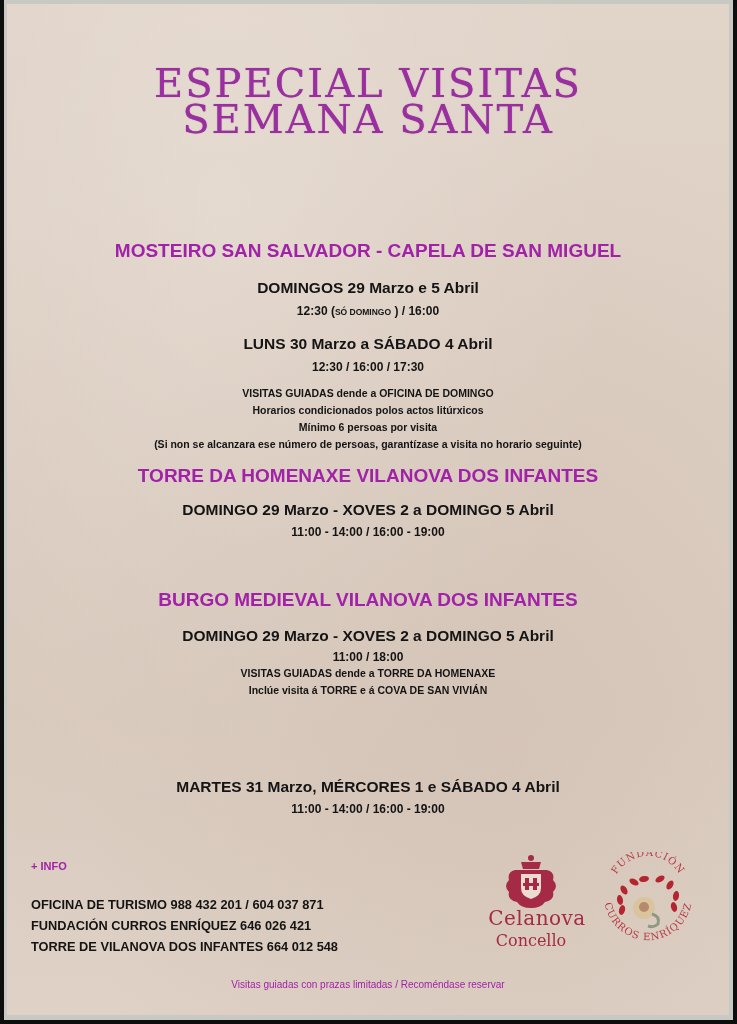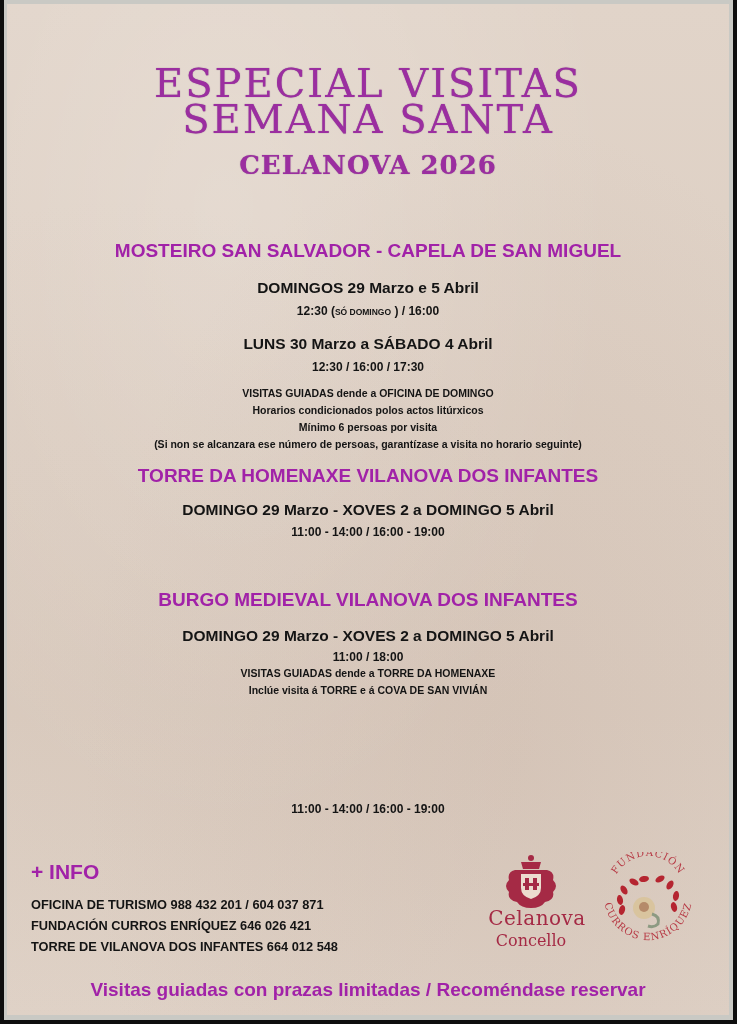--- a/index.html
+++ b/index.html
@@ -32,40 +32,39 @@
     text-shadow: 0 0 1px rgba(90,20,100,0.6);
   }
   .t1 { top: 32px; font-size: 40px; margin-top: 24px; }
   .t2 { top: 92px; font-size: 40px; }
   .t3 { top: 146px; font-size: 26px; font-weight: bold; letter-spacing: 1px; }
   .venue { color: #a122a8; font-weight: bold; font-size: 19px; }
   .dates { color: #141414; font-weight: bold; font-size: 15.5px; }
   .hours { color: #141414; font-weight: bold; font-size: 12px; }
   .small-caps { font-size: 8.5px; }
   .note { color: #141414; font-weight: bold; font-size: 10.5px; }
-  .info-h { position: absolute; left: 24px; top: 856px; color: #a122a8; font-weight: bold; font-size: 21px; }
+  .info-h { position: absolute; left: 24px; top: 856px; color: #a122a8; font-weight: bold; font-size: 11px; }
   .contacts { position: absolute; left: 24px; top: 890px; }
   .contact { color: #141414; font-weight: bold; font-size: 12.8px; line-height: 21px; white-space: nowrap; }
-  .footer { color: #a122a8; font-weight: bold; font-size: 19px; text-align: center; }
+  .footer { color: #a122a8; font-weight: normal; font-size: 10px; text-align: center; }
   .logo1 { position: absolute; left: 466px; top: 848px; width: 116px; height: 100px; }
   .logo2 { position: absolute; left: 587px; top: 848px; width: 108px; height: 92px; }
   .logo-text1 { position: absolute; left: 12px; right: 0; top: 54px; text-align: center;
     font-family: "DejaVu Serif", serif; color: #a52a45; font-size: 20px; letter-spacing: 0.5px; }
   .logo-text2 { position: absolute; left: 0; right: 0; top: 79px; text-align: center;
     font-family: "DejaVu Serif", serif; color: #a52a45; font-size: 16px; }
 </style>
 </head>
 <body>
 
 <div class="frame">
   <div class="paper">
 
     <div class="c title t1">ESPECIAL VISITAS</div>
     <div class="c title t2">SEMANA SANTA</div>
-    <div class="c title t3">CELANOVA 2026</div>
 
     <div class="c venue" style="top:236px">MOSTEIRO SAN SALVADOR - CAPELA DE SAN MIGUEL</div>
     <div class="c dates" style="top:275px">DOMINGOS 29 Marzo  e 5 Abril</div>
     <div class="c hours" style="top:300px"><span>12:30 (</span><span class="small-caps">SÓ DOMINGO</span><span> ) / 16:00</span></div>
     <div class="c dates" style="top:331px">LUNS 30 Marzo a  SÁBADO 4 Abril</div>
     <div class="c hours" style="top:356px">12:30 / 16:00 / 17:30</div>
     <div class="c note" style="top:383px">VISITAS GUIADAS  dende a OFICINA DE DOMINGO</div>
     <div class="c note" style="top:400px">Horarios condicionados polos actos litúrxicos</div>
     <div class="c note" style="top:417px">Mínimo 6 persoas por visita</div>
     <div class="c note" style="top:434px">(Si non se alcanzara ese número de persoas, garantízase a visita no horario seguinte)</div>
@@ -73,20 +72,21 @@
     <div class="c venue" style="top:461px">TORRE DA HOMENAXE VILANOVA DOS INFANTES</div>
     <div class="c dates" style="top:497px">DOMINGO 29  Marzo - XOVES 2 a DOMINGO 5 Abril</div>
     <div class="c hours" style="top:521px">11:00 - 14:00  /  16:00 - 19:00</div>
 
     <div class="c venue" style="top:585px">BURGO MEDIEVAL VILANOVA DOS INFANTES</div>
     <div class="c dates" style="top:623px">DOMINGO 29 Marzo - XOVES 2 a DOMINGO 5 Abril</div>
     <div class="c hours" style="top:646px">11:00 / 18:00</div>
     <div class="c note" style="top:663px">VISITAS GUIADAS dende a TORRE DA HOMENAXE</div>
     <div class="c note" style="top:680px">Inclúe visita á TORRE e á COVA DE SAN VIVIÁN</div>
 
+    <div class="c dates" style="top:774px">MARTES 31 Marzo, MÉRCORES 1 e SÁBADO 4 Abril</div>
     <div class="c hours" style="top:798px">11:00 - 14:00  /  16:00 - 19:00</div>
 
     <div class="info-h">+ INFO</div>
     <div class="contacts">
       <div class="contact">OFICINA DE TURISMO 988 432 201 / 604 037 871</div>
       <div class="contact">FUNDACIÓN CURROS ENRÍQUEZ 646 026 421</div>
       <div class="contact">TORRE DE VILANOVA DOS INFANTES 664 012 548</div>
     </div>
 
     <div class="logo1">

